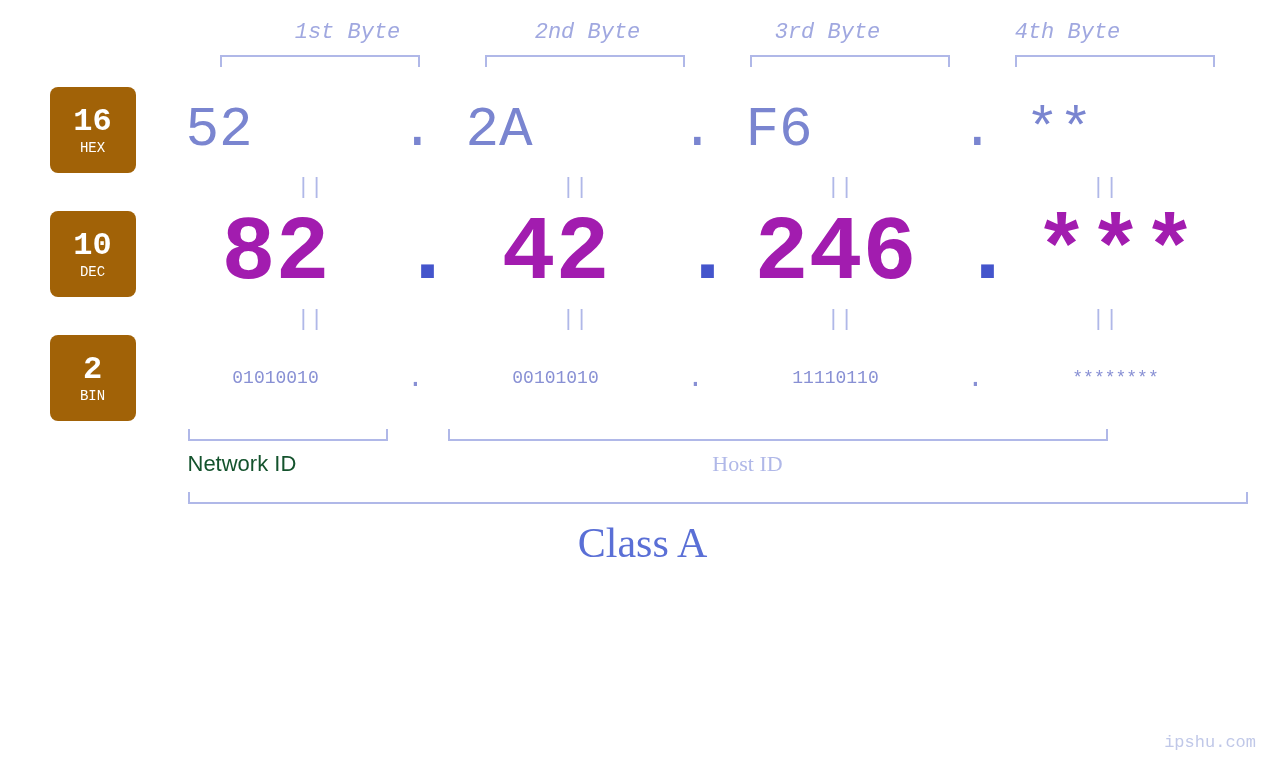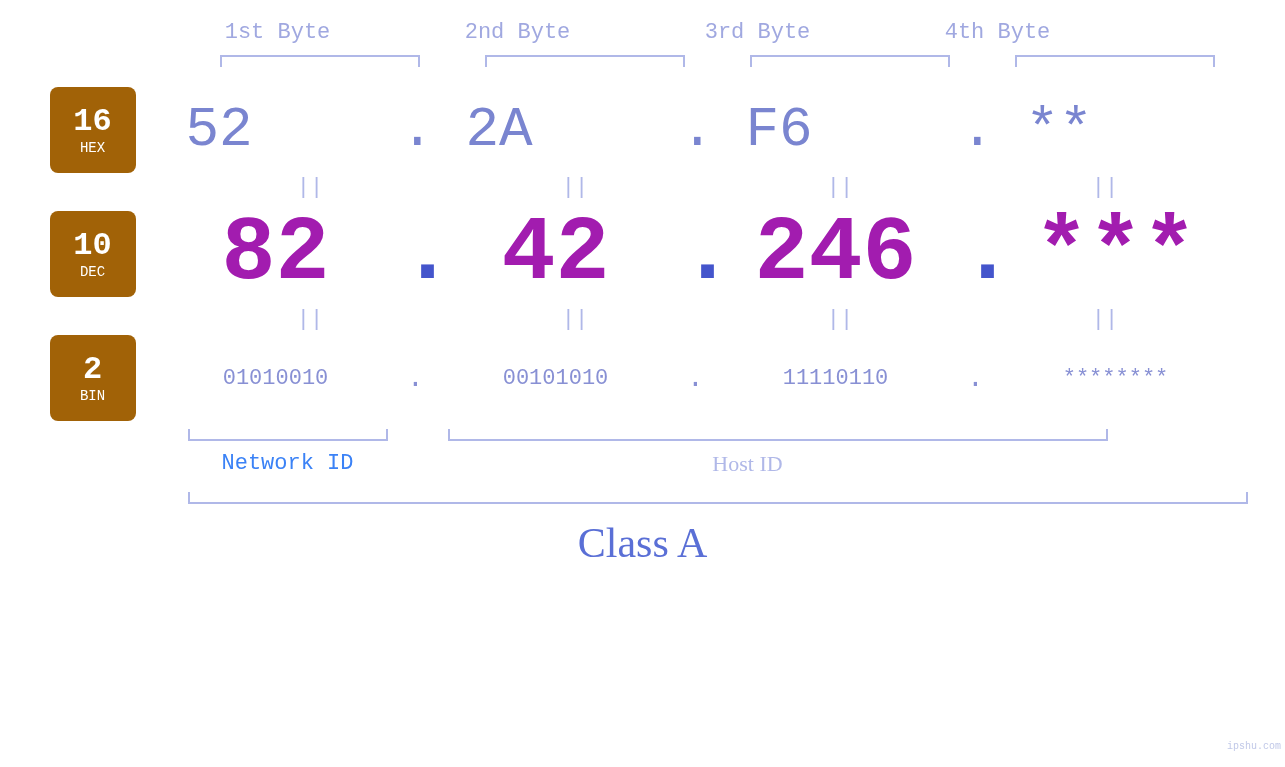--- a/index.html
+++ b/index.html
@@ -22,22 +22,23 @@
       align-items: center;
       justify-content: flex-start;
       padding-top: 20px;
     }
 
     
     .byte-headers {
       display: flex;
       width: 1100px;
       margin-left: 130px;
-      justify-content: flex-start;
+      justify-content: center;
       margin-bottom: 10px;
+      font-style: italic;
     }
 
     .byte-header {
       width: 240px;
       text-align: center;
       color: #a0a8e0;
       font-size: 22px;
       font-family: 'Courier New', Courier, monospace;
     }
 
@@ -110,21 +111,21 @@
       color: #a21caf;
       font-size: 90px;
       font-weight: bold;
       font-family: 'Courier New', Courier, monospace;
       width: 180px;
       text-align: center;
     }
 
     .byte-value-bin {
       color: #8890d4;
-      font-size: 22px;
+      font-size: 18px;
       font-family: 'Courier New', Courier, monospace;
       width: 180px;
       text-align: center;
     }
 
     .dot-hex {
       color: #7a85d0;
       font-size: 56px;
       margin: 0 5px;
       width: 30px;
@@ -186,24 +187,24 @@
     
     .id-labels-row {
       display: flex;
       margin-left: 150px;
       width: 1060px;
       margin-top: 10px;
     }
 
     .network-id-label {
       width: 200px;
-      text-align: center;
-      color: #3b82f6;
+      text-align: left;
+      color: #14532d;
       font-size: 22px;
-      font-family: Liberation Mono, monospace;
+      font-family: Liberation Sans, sans-serif;
     }
 
     .host-id-label {
       width: 660px;
       text-align: center;
       color: #b0b8e8;
       font-size: 22px;
       font-family: Liberation Serif, serif;
       margin-left: 30px;
     }
@@ -226,23 +227,23 @@
       font-size: 42px;
       font-family: Liberation Serif, serif;
       margin-top: 15px;
       width: 100%;
     }
 
     
     .watermark {
       position: absolute;
       bottom: 15px;
-      right: 4px;
+      right: 29px;
       color: #c0c8e8;
-      font-size: 10px;
+      font-size: 17px;
       font-family: 'Courier New', Courier, monospace;
     }
 
     .row-wrapper {
       display: flex;
       align-items: center;
     }
   </style>
 </head>
 <body>

